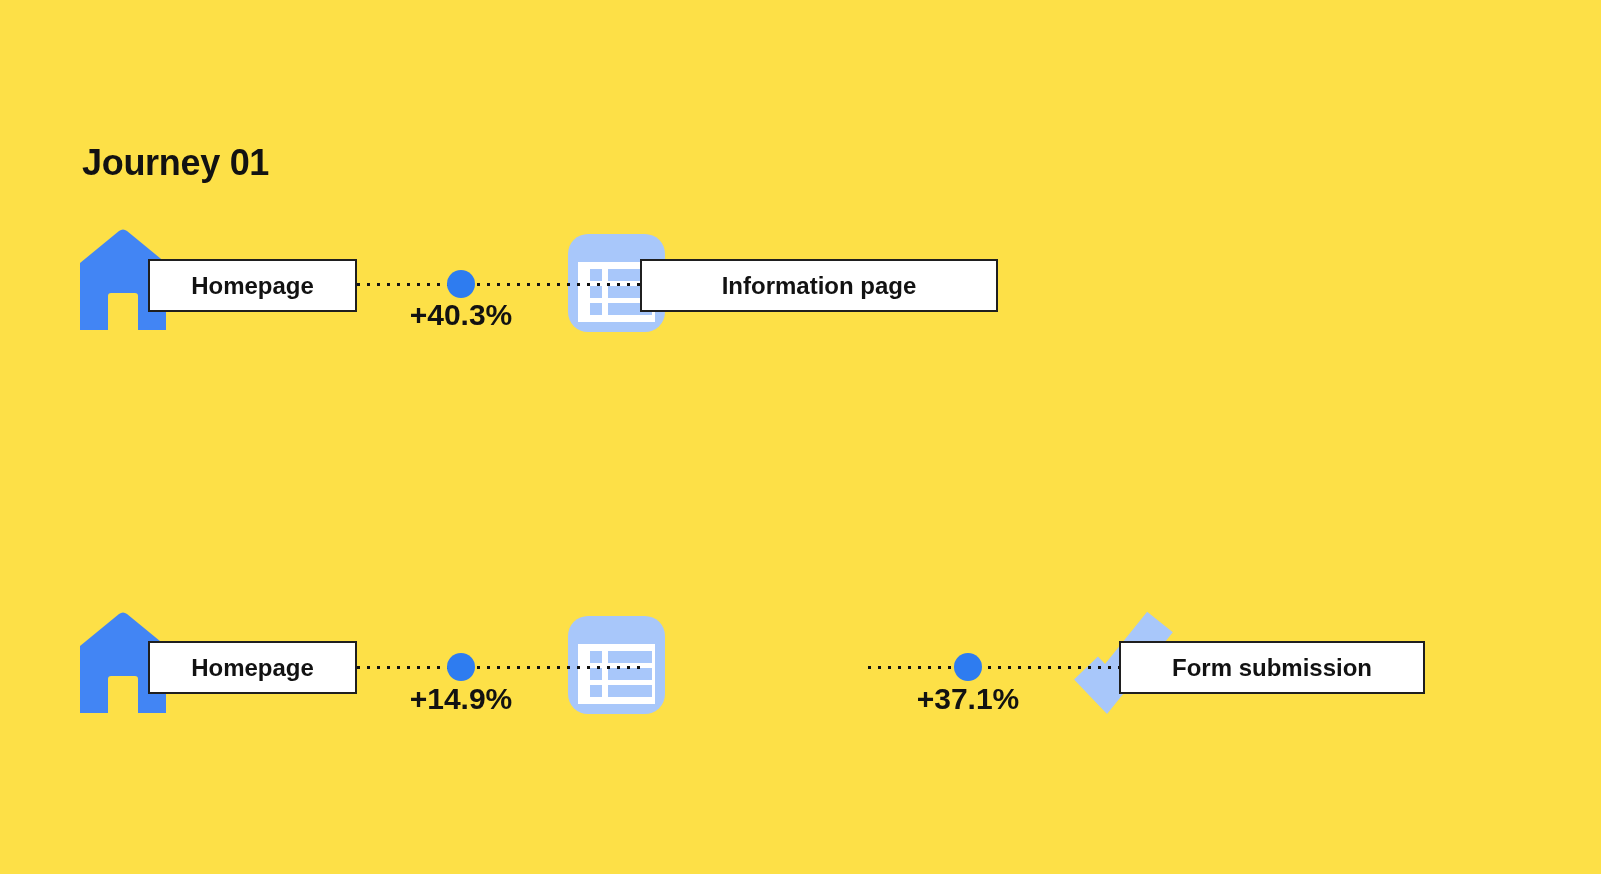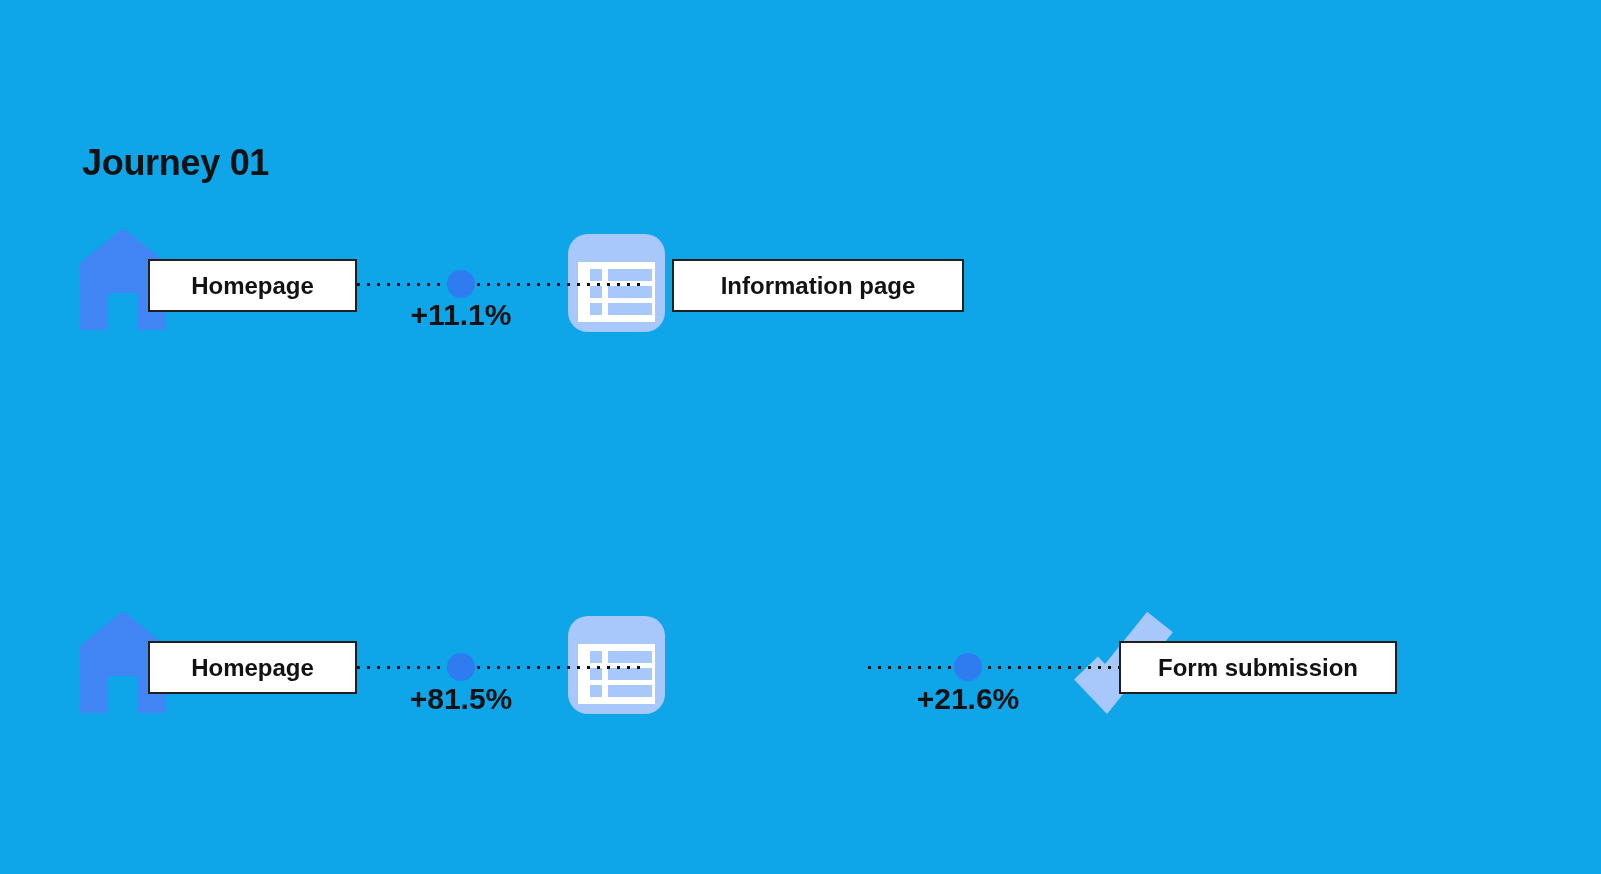--- a/index.html
+++ b/index.html
@@ -7,21 +7,21 @@
     --dot-blue:#2E7CF0;
     --light-blue:#A8C7FA;
     --line-black:#141414;
     --text-black:#121212;
     --box-border:#1F1F1F;
   }
   html,body{margin:0;padding:0;background:#fff;}
   #canvas{
     position:relative;
     width:1601px;height:874px;
-    background:#0ea5e9;
+    background:#fde047;
     overflow:hidden;
     font-family:"Liberation Sans", sans-serif;
   }
   .journey-title{
     position:absolute;
     font-size:36px;font-weight:bold;color:var(--text-black);
     letter-spacing:-0.3px;white-space:nowrap;z-index:2;
   }
   .step-box{
     position:absolute;height:53px;box-sizing:border-box;
@@ -54,68 +54,68 @@
 <div id="canvas">
 
   <div class="journey-title" style="left:82px;top:142px;">Journey 01</div>
 
   <svg class="icon" style="left:80px;top:228px;" width="86" height="102" viewBox="0 0 86 102" aria-hidden="true">
     <path class="home-fill" d="M0 35 L39 3 Q43 0 47 3 L86 35 L86 102 L58 102 L58 68 Q58 65 55 65 L31 65 Q28 65 28 68 L28 102 L0 102 Z"></path>
   </svg>
 
   <div class="dotline" style="left:357px;top:283px;width:283px;"></div>
   <div class="transition-dot" style="left:461px;top:284px;"></div>
-  <div class="pct" style="left:461px;top:298px;">+11.1%</div>
+  <div class="pct" style="left:461px;top:298px;">+40.3%</div>
 
   <svg class="icon" style="left:568px;top:234px;" width="97" height="98" viewBox="0 0 97 98" aria-hidden="true">
     <rect class="lite-fill" x="0" y="0" width="97" height="98" rx="20"></rect>
     <rect x="10" y="28" width="77" height="60" fill="#ffffff"></rect>
     <rect class="lite-fill" x="22" y="35" width="12" height="12"></rect>
     <rect class="lite-fill" x="40" y="35" width="44" height="12"></rect>
     <rect class="lite-fill" x="22" y="52" width="12" height="12"></rect>
     <rect class="lite-fill" x="40" y="52" width="44" height="12"></rect>
     <rect class="lite-fill" x="22" y="69" width="12" height="12"></rect>
     <rect class="lite-fill" x="40" y="69" width="44" height="12"></rect>
   </svg>
 
   <div class="step-box" style="left:148px;top:259px;width:209px;">
     <span>Homepage</span>
   </div>
-  <div class="step-box" style="left:672px;top:259px;width:292px;">
+  <div class="step-box" style="left:640px;top:259px;width:358px;">
     <span>Information page</span>
   </div>
 
 
   <svg class="icon" style="left:80px;top:611px;" width="86" height="102" viewBox="0 0 86 102" aria-hidden="true">
     <path class="home-fill" d="M0 35 L39 3 Q43 0 47 3 L86 35 L86 102 L58 102 L58 68 Q58 65 55 65 L31 65 Q28 65 28 68 L28 102 L0 102 Z"></path>
   </svg>
 
   <div class="dotline" style="left:357px;top:666px;width:283px;"></div>
   <div class="transition-dot" style="left:461px;top:667px;"></div>
-  <div class="pct" style="left:461px;top:682px;">+81.5%</div>
+  <div class="pct" style="left:461px;top:682px;">+14.9%</div>
 
   <svg class="icon" style="left:568px;top:616px;" width="97" height="98" viewBox="0 0 97 98" aria-hidden="true">
     <rect class="lite-fill" x="0" y="0" width="97" height="98" rx="20"></rect>
     <rect x="10" y="28" width="77" height="60" fill="#ffffff"></rect>
     <rect class="lite-fill" x="22" y="35" width="12" height="12"></rect>
     <rect class="lite-fill" x="40" y="35" width="44" height="12"></rect>
     <rect class="lite-fill" x="22" y="52" width="12" height="12"></rect>
     <rect class="lite-fill" x="40" y="52" width="44" height="12"></rect>
     <rect class="lite-fill" x="22" y="69" width="12" height="12"></rect>
     <rect class="lite-fill" x="40" y="69" width="44" height="12"></rect>
   </svg>
 
   <div class="dotline" style="left:868px;top:666px;width:251px;"></div>
   <div class="transition-dot" style="left:968px;top:667px;"></div>
-  <div class="pct" style="left:968px;top:682px;">+21.6%</div>
+  <div class="pct" style="left:968px;top:682px;">+37.1%</div>
 
   <svg class="icon" style="left:1050px;top:595px;" width="140" height="125" viewBox="0 0 140 125" aria-hidden="true">
     <polyline class="check-stroke" points="36,73 56,94 110,27"></polyline>
   </svg>
 
   <div class="step-box" style="left:148px;top:641px;width:209px;">
     <span>Homepage</span>
   </div>
-  <div class="step-box" style="left:1119px;top:641px;width:278px;">
+  <div class="step-box" style="left:1119px;top:641px;width:306px;">
     <span>Form submission</span>
   </div>
 
 </div>
 
 </body></html>

